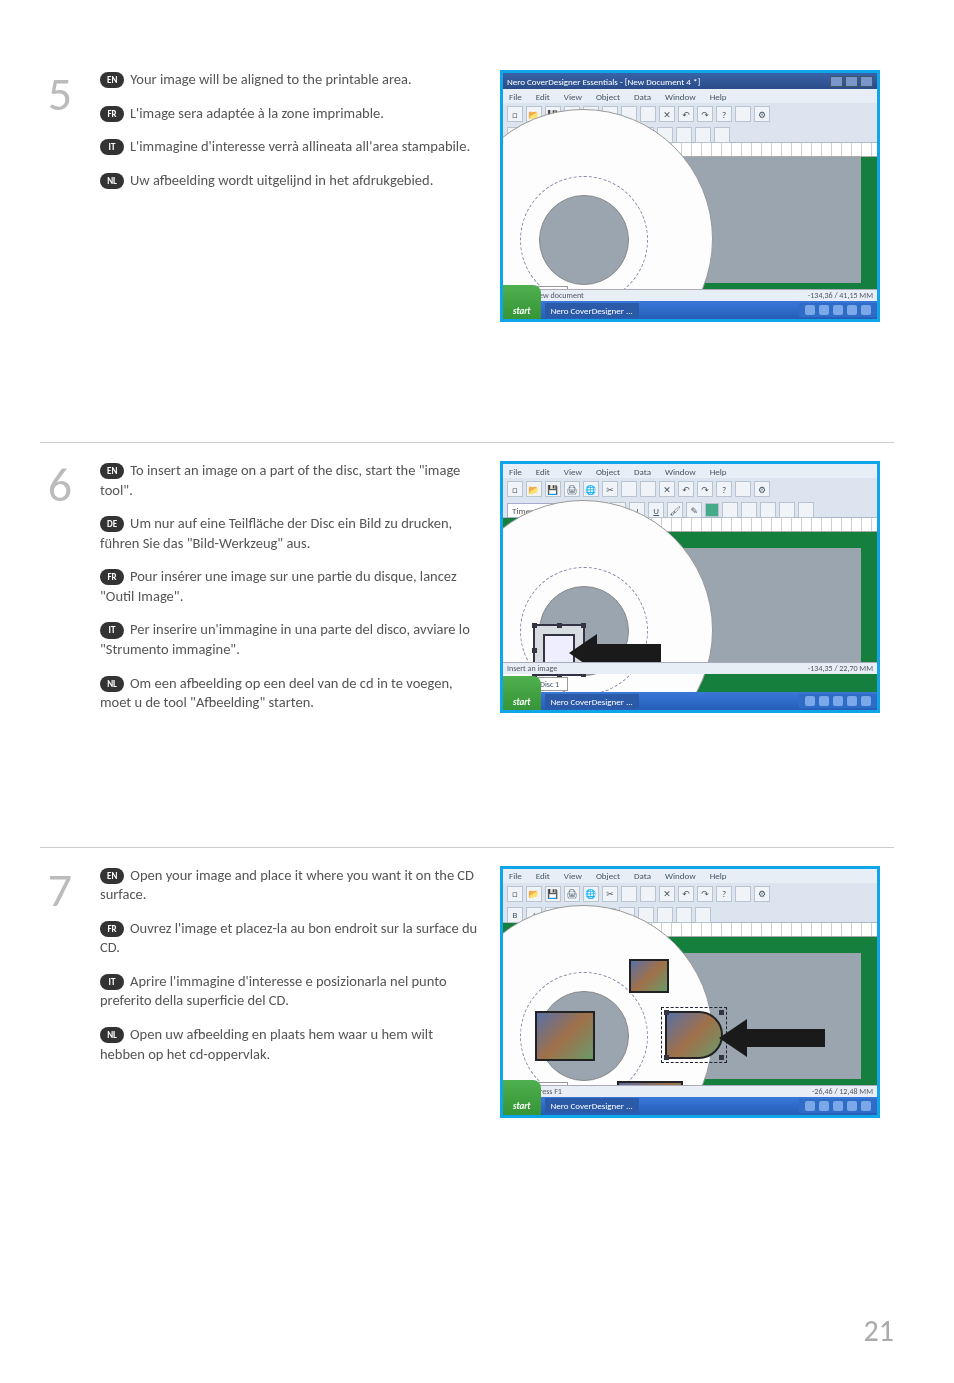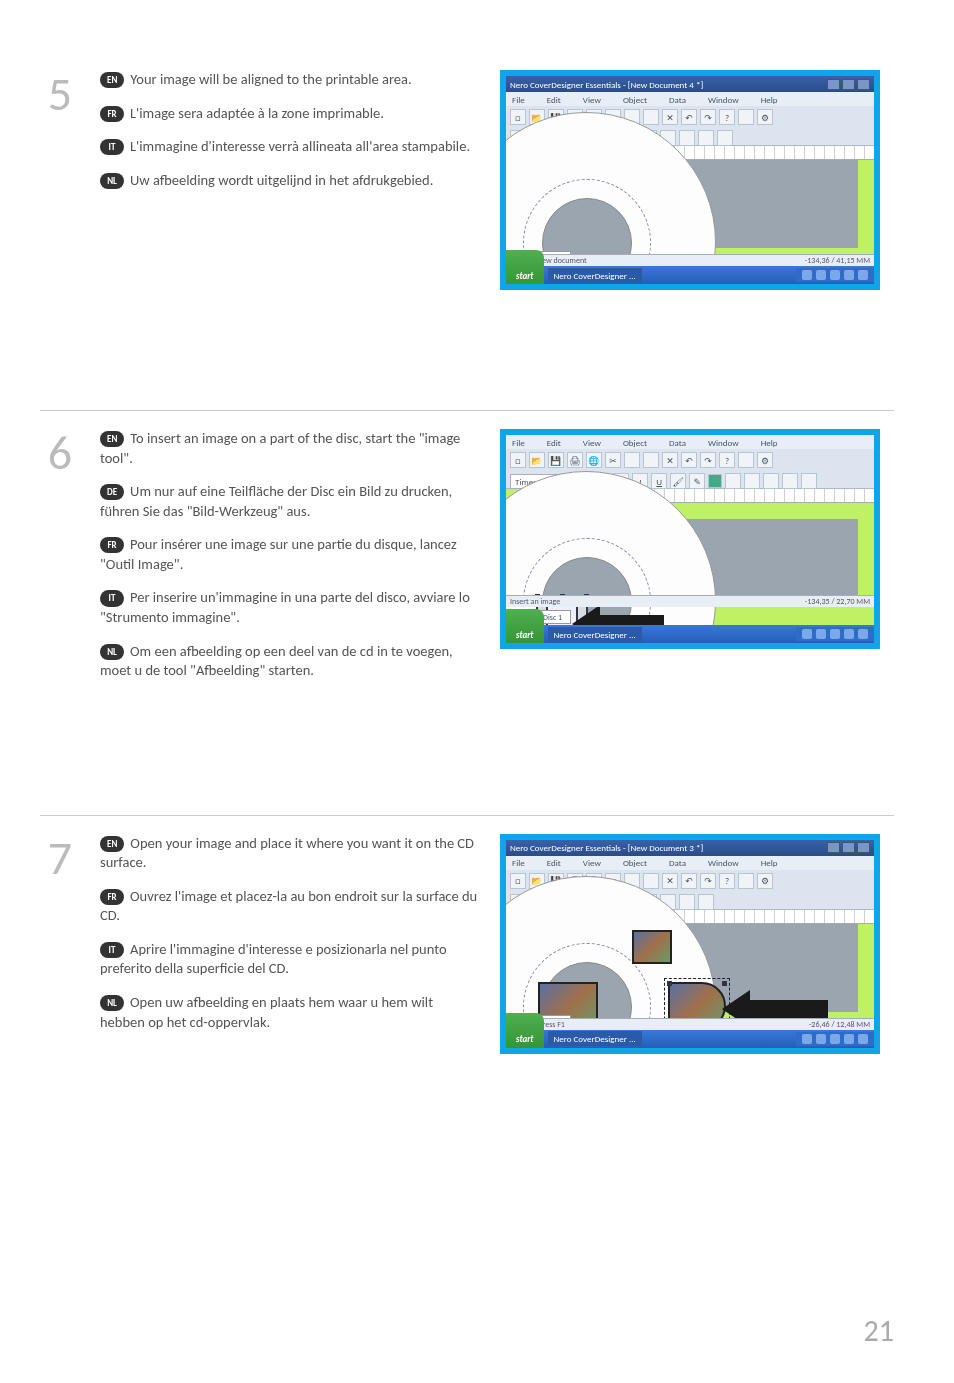--- a/index.html
+++ b/index.html
@@ -47,45 +47,45 @@
       font-size: 9px;
       font-weight: bold;
       border-radius: 9px;
       padding: 2px 7px;
       margin-right: 6px;
       vertical-align: 1px;
       min-width: 24px;
     }
     .img-col {
       width: 380px;
-      height: 220px;
+      height: 252px;
       flex-shrink: 0;
-      border: 6px solid #0ea5e9;
-      background: #bef264;
+      border: 3px solid #0ea5e9;
+      background: #15803d;
       position: relative;
       overflow: hidden;
     }
     .titlebar {
       height: 16px;
       background: linear-gradient(#3862a8, #2a4c88);
       display: flex;
       align-items: center;
       padding: 0 4px;
       color: #fff;
       font-size: 9px;
       justify-content: space-between;
     }
     .win-btns { display: flex; gap: 2px; }
     .win-btn { width: 13px; height: 11px; background: #7896c8; border: 1px solid #456; }
     .menubar {
       height: 14px;
       background: #e8eef5;
       display: flex;
       align-items: center;
-      gap: 22px;
+      gap: 14px;
       padding: 0 6px;
       font-size: 9px;
       color: #456;
     }
     .toolbar {
       height: 40px;
       background: #dce5ef;
       border-bottom: 1px solid #aab8c8;
       display: flex;
       align-items: center;
@@ -499,28 +499,20 @@
 
 <div class="section sec-7">
   <div class="step-num">7</div>
   <div class="text-col">
     <div class="entry"><span class="lang-badge">EN</span><span>Open your image and place it where you want it on the CD surface.</span></div>
     <div class="entry"><span class="lang-badge">FR</span><span>Ouvrez l'image et placez-la au bon endroit sur la surface du CD.</span></div>
     <div class="entry"><span class="lang-badge">IT</span><span>Aprire l'immagine d'interesse e posizionarla nel punto preferito della superficie del CD.</span></div>
     <div class="entry"><span class="lang-badge">NL</span><span>Open uw afbeelding en plaats hem waar u hem wilt hebben op het cd-oppervlak.</span></div>
   </div>
   <div class="img-col">
-    <div class="titlebar">
-      <span>Nero CoverDesigner Essentials - [New Document 3 *]</span>
-      <div class="win-btns">
-          <div class="win-btn"></div>
-          <div class="win-btn"></div>
-          <div class="win-btn"></div>
-        </div>
-    </div>
     <div class="menubar">
       <span>File</span>
       <span>Edit</span>
       <span>View</span>
       <span>Object</span>
       <span>Data</span>
       <span>Window</span>
       <span>Help</span>
     </div>
     <div class="toolbar">

